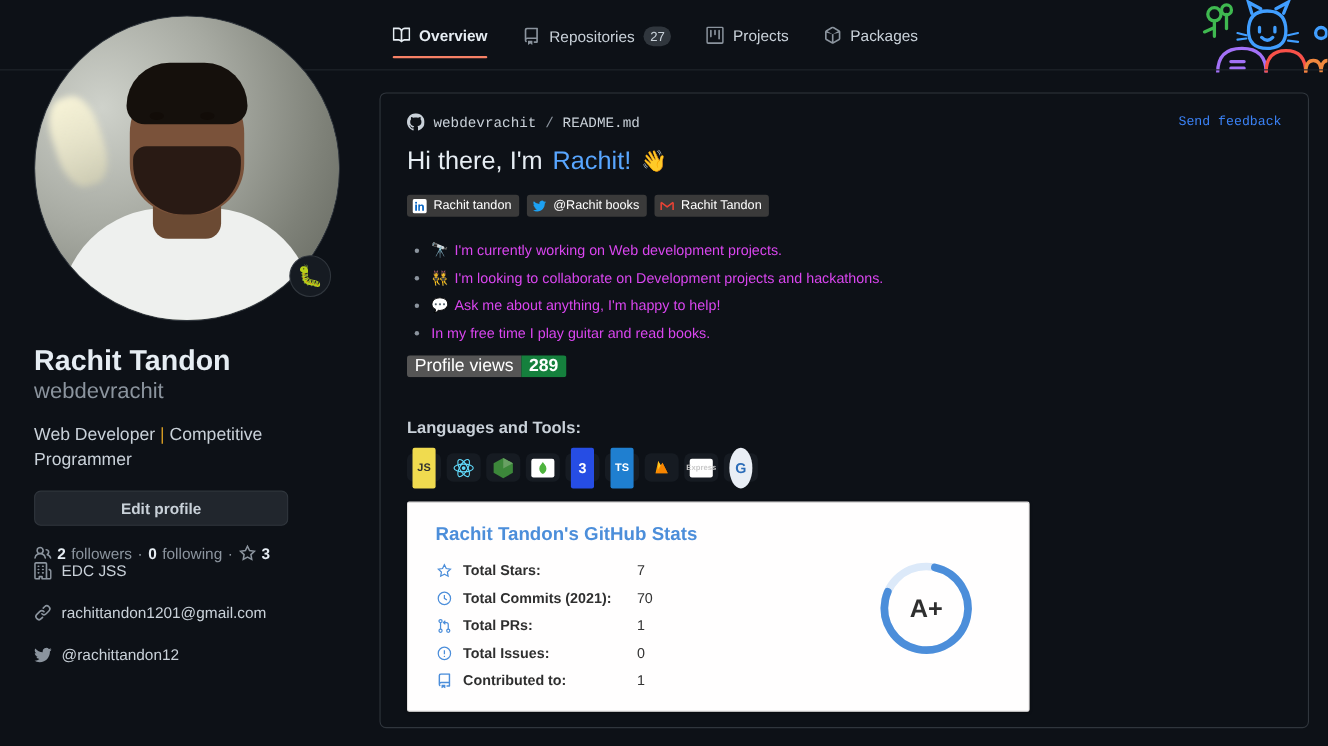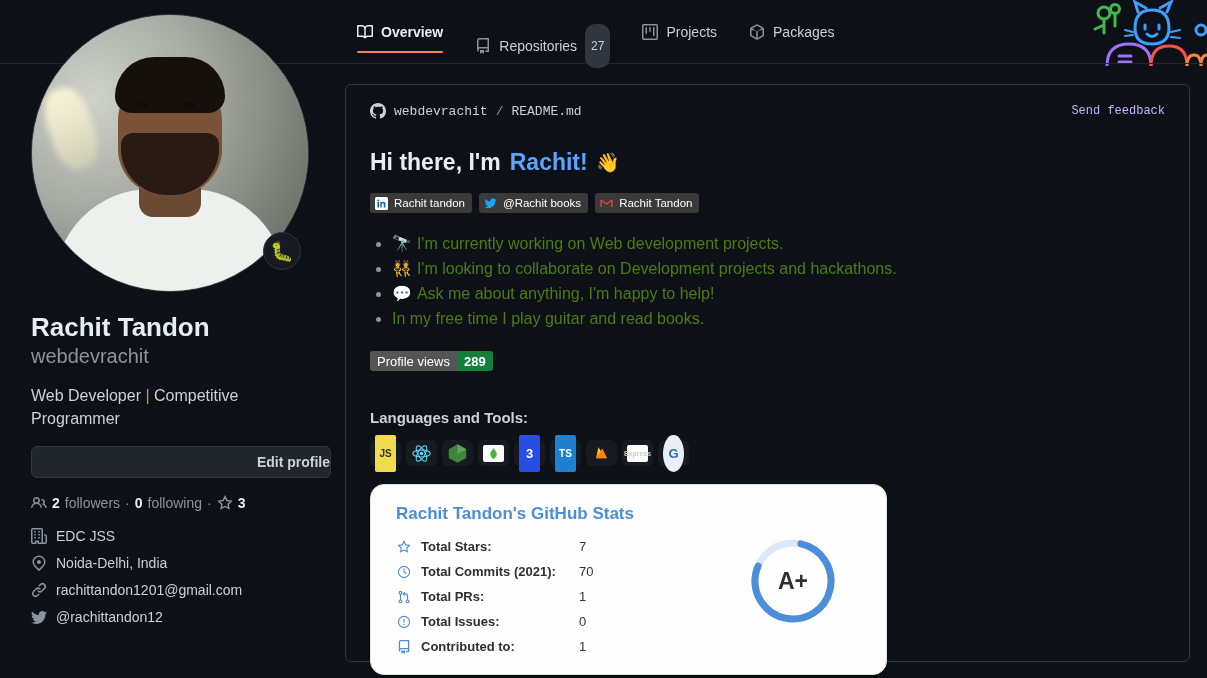--- a/index.html
+++ b/index.html
@@ -32,21 +32,21 @@
   .tab.active { font-weight: 600; color: #e6edf3; }
   .tab.active::after {
     content: ""; position: absolute; left: 0; right: 16px; bottom: 0;
     height: 2px; background: #f78166; border-radius: 6px;
   }
   .tab .ico { display: inline-flex; width: 16px; height: 16px; color: #8b949e; }
   .tab.active .ico { color: #e6edf3; }
   .counter {
     display: inline-block; min-width: 22px; text-align: center;
     background: #30363d; color: #c9d1d9;
-    font-size: 12px; line-height: 18px; padding: 13px 6px; border-radius: 10px;
+    font-size: 12px; line-height: 18px; padding: 0 6px; border-radius: 10px;
   }
 
   
   .sidebar { position: absolute; top: 14px; left: 31px; width: 296px; }
   .avatar-wrap { position: relative; width: 278px; height: 278px; }
   .avatar {
     width: 278px; height: 278px; border-radius: 50%;
     border: 1px solid #30363d; overflow: hidden; position: relative;
     background: #8a8d85;
   }
@@ -92,94 +92,93 @@
     display: flex; align-items: center; justify-content: center;
     font-size: 19px; cursor: pointer;
   }
 
   .name { margin-top: 19px; font-size: 26px; line-height: 1.25; font-weight: 600; color: #e6edf3; }
   .login { font-size: 20px; line-height: 24px; color: #8b949e; font-weight: 300; }
   .bio { margin-top: 16px; font-size: 16px; line-height: 1.45; color: #c9d1d9; }
   .bio .pipe { color: #d29922; }
 
   .edit-btn {
-    margin-top: 16px; width: 300px; height: 32px;
+    margin-top: 16px; width: 231px; height: 32px;
     background: #21262d; border: 1px solid #30363d; border-radius: 6px;
     color: #c9d1d9; font-size: 14px; font-weight: 600; cursor: pointer;
     font-family: "Liberation Sans", sans-serif;
-    text-align: right;
   }
 
   .follow-row {
     margin-top: 17px; display: flex; align-items: center; gap: 5px;
     font-size: 14px; color: #8b949e;
   }
   .follow-row b { color: #e6edf3; font-weight: 600; }
   .follow-row .lnk { cursor: pointer; display: flex; align-items: center; gap: 5px; }
   .follow-row .dot { color: #8b949e; }
 
-  .meta { margin-top: 17px; display: flex; flex-direction: column; gap: 11px; }
+  .meta { display: flex; flex-direction: column; gap: 22px; }
   .meta-row { display: flex; align-items: center; gap: 9px; font-size: 14px; color: #c9d1d9; }
   .meta-row .mico { width: 16px; height: 16px; color: #8b949e; flex: none; display: inline-flex; }
 
   
   .readme {
     position: absolute; left: 345px; top: 84px; width: 845px; height: 578px;
     border: 1px solid #30363d; border-radius: 6px; background: #0d1117;
   }
   .readme-head {
     display: flex; align-items: center; justify-content: space-between;
     padding: 18px 24px 0 24px;
   }
   .crumb { display: flex; align-items: center; gap: 8px; font-size: 13px;
            font-family: "Liberation Mono", monospace; color: #c9d1d9; }
   .crumb .octo { width: 16px; height: 16px; color: #c9d1d9; display: inline-flex; }
   .crumb .sep { color: #8b949e; }
   .crumb .user { color: #c9d1d9; cursor: pointer; }
-  .feedback { font-size: 12px; font-family: "Liberation Mono", monospace; color: #c4b5fd; cursor: pointer; }
+  .feedback { font-size: 12px; font-family: "Liberation Mono", monospace; color: #3b82f6; cursor: pointer; }
 
   .rbody { padding: 0 24px; }
-  .r-title { margin-top: 30px; font-size: 23px; font-weight: 700; color: #e6edf3; display: flex; align-items: center; gap: 9px; }
+  .r-title { margin-top: 14px; font-size: 23px; font-weight: 400; color: #e6edf3; display: flex; align-items: center; gap: 9px; }
   .r-title .hl { color: #58a6ff; }
   .r-title .wave { font-size: 19px; }
 
   .badges { margin-top: 17px; display: flex; gap: 7px; }
   .badge {
     display: inline-flex; align-items: center; gap: 6px; height: 20px;
     background: #3a3a3a; border-radius: 3px; padding: 0 7px 0 5px;
     font-size: 11.5px; color: #fff; cursor: pointer; white-space: nowrap;
   }
   .badge .bico { width: 13px; height: 13px; display: inline-flex; flex: none; }
 
   .blist { margin-top: 18px; padding-left: 22px; list-style: disc; }
-  .blist li { font-size: 16px; line-height: 25px; color: #4d7c0f; }
+  .blist li { font-size: 13px; line-height: 25px; color: #d946ef; }
   .blist li::marker { color: #8b949e; }
   .blist .em { margin-right: 5px; }
 
   .views {
-    margin-top: 20px; display: inline-flex; height: 20px; border-radius: 3px;
-    overflow: hidden; font-size: 13px; cursor: pointer;
+    margin-top: 8px; display: inline-flex; height: 20px; border-radius: 3px;
+    overflow: hidden; font-size: 16px; cursor: pointer;
   }
   .views .lbl { background: #555; color: #fff; padding: 0 7px; display: flex; align-items: center; }
   .views .val { background: #15803d; color: #fff; padding: 0 7px; display: flex; align-items: center; font-weight: 600; }
 
   .lt-title { margin-top: 38px; font-size: 15px; font-weight: 600; color: #c9d1d9; }
 
   .tools { margin-top: 14px; display: flex; gap: 5px; }
   .tool {
     width: 31px; height: 26px; border-radius: 6px; background: #161b22;
     display: flex; align-items: center; justify-content: center; cursor: pointer;
   }
   .tool .glyph { width: 21px; height: 37px; display: flex; align-items: center; justify-content: center;
                  border-radius: 2px; font-size: 10px; font-weight: 700; }
 
   
   .stats-card {
-    margin-top: 18px; width: 517px; height: 191px; background: #fffefe;
-    border-radius: 14px; border: 1px solid #e4e2e2; position: relative;
+    margin-top: 18px; width: 566px; height: 191px; background: #fffefe;
+    border-radius: 2px; border: 1px solid #e4e2e2; position: relative;
     box-shadow: 0 1px 2px rgba(0,0,0,.35);
   }
   .stats-title { position: absolute; left: 25px; top: 19px; font-size: 17px; font-weight: 700; color: #4c8eda; }
   .stats-list { position: absolute; left: 25px; top: 49px; display: flex; flex-direction: column; gap: 0; }
   .srow { display: flex; align-items: center; height: 25px; font-size: 13px; }
   .srow .sico { width: 16px; color: #4c8eda; display: inline-flex; justify-content: center; flex: none; }
   .srow .slabel { width: 158px; margin-left: 9px; font-weight: 700; color: #2f2f2f; }
   .srow .sval { color: #333; }
   .ring-wrap { position: absolute; right: 47px; top: 50px; width: 92px; height: 92px; }
   .ring-grade {
@@ -308,28 +307,20 @@
     </div>
 
     <div class="meta">
       <div class="meta-row">
         <span class="mico">
           <svg viewBox="0 0 16 16" fill="currentColor">
               <path d="M1.75 16A1.75 1.75 0 0 1 0 14.25V1.75C0 .784.784 0 1.75 0h8.5C11.216 0 12 .784 12 1.75v12.5c0 .085-.006.168-.018.25h2.268a.25.25 0 0 0 .25-.25V8.285a.25.25 0 0 0-.111-.208l-1.055-.703a.749.749 0 1 1 .832-1.248l1.055.703c.487.325.779.871.779 1.456v5.965A1.75 1.75 0 0 1 14.25 16h-3.5a.766.766 0 0 1-.197-.026c-.099.017-.2.026-.303.026h-3a.75.75 0 0 1-.75-.75V14h-1v1.25a.75.75 0 0 1-.75.75Zm-.25-1.75c0 .138.112.25.25.25H4v-1.25a.75.75 0 0 1 .75-.75h2.5a.75.75 0 0 1 .75.75v1.25h2.25a.25.25 0 0 0 .25-.25V1.75a.25.25 0 0 0-.25-.25h-8.5a.25.25 0 0 0-.25.25ZM3.75 6h.5a.75.75 0 0 1 0 1.5h-.5a.75.75 0 0 1 0-1.5ZM3 3.75A.75.75 0 0 1 3.75 3h.5a.75.75 0 0 1 0 1.5h-.5A.75.75 0 0 1 3 3.75Zm4 3A.75.75 0 0 1 7.75 6h.5a.75.75 0 0 1 0 1.5h-.5A.75.75 0 0 1 7 6.75ZM7.75 3h.5a.75.75 0 0 1 0 1.5h-.5a.75.75 0 0 1 0-1.5ZM3 9.75A.75.75 0 0 1 3.75 9h.5a.75.75 0 0 1 0 1.5h-.5A.75.75 0 0 1 3 9.75ZM7.75 9h.5a.75.75 0 0 1 0 1.5h-.5a.75.75 0 0 1 0-1.5Z"></path>
             </svg>
         </span>
         <span>EDC JSS</span>
-      </div>
-      <div class="meta-row">
-        <span class="mico">
-          <svg viewBox="0 0 16 16" fill="currentColor">
-              <path d="m12.596 11.596-3.535 3.536a1.5 1.5 0 0 1-2.122 0l-3.535-3.536a6.5 6.5 0 1 1 9.192-9.193 6.5 6.5 0 0 1 0 9.193Zm-1.06-8.132a5 5 0 1 0-7.072 7.072L8 14.07l3.536-3.534a5 5 0 0 0 0-7.072ZM8 9a2 2 0 1 1-.001-3.999A2 2 0 0 1 8 9Z"></path>
-            </svg>
-        </span>
-        <span>Noida-Delhi, India</span>
       </div>
       <div class="meta-row">
         <span class="mico">
           <svg viewBox="0 0 16 16" fill="currentColor">
               <path d="m7.775 3.275 1.25-1.25a3.5 3.5 0 1 1 4.95 4.95l-2.5 2.5a3.5 3.5 0 0 1-4.95 0 .751.751 0 0 1 .018-1.042.751.751 0 0 1 1.042-.018 1.998 1.998 0 0 0 2.83 0l2.5-2.5a2.002 2.002 0 0 0-2.83-2.83l-1.25 1.25a.751.751 0 0 1-1.042-.018.751.751 0 0 1-.018-1.042Zm-4.69 9.64a1.998 1.998 0 0 0 2.83 0l1.25-1.25a.751.751 0 0 1 1.042.018.751.751 0 0 1 .018 1.042l-1.25 1.25a3.5 3.5 0 1 1-4.95-4.95l2.5-2.5a3.5 3.5 0 0 1 4.95 0 .751.751 0 0 1-.018 1.042.751.751 0 0 1-1.042.018 1.998 1.998 0 0 0-2.83 0l-2.5 2.5a1.998 1.998 0 0 0 0 2.83Z"></path>
             </svg>
         </span>
         <span>rachittandon1201@gmail.com</span>
       </div>
       <div class="meta-row">

